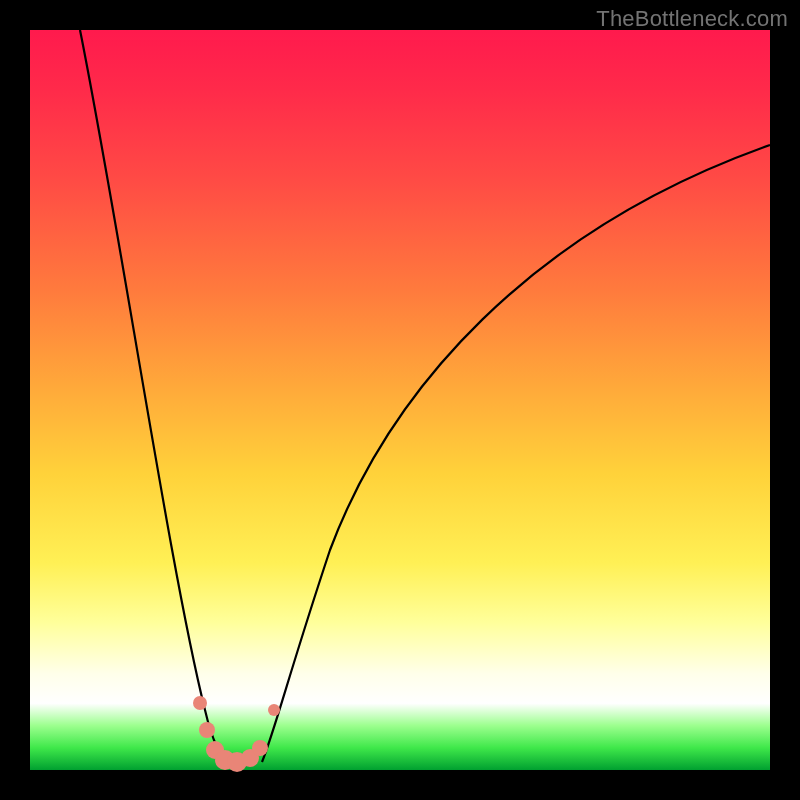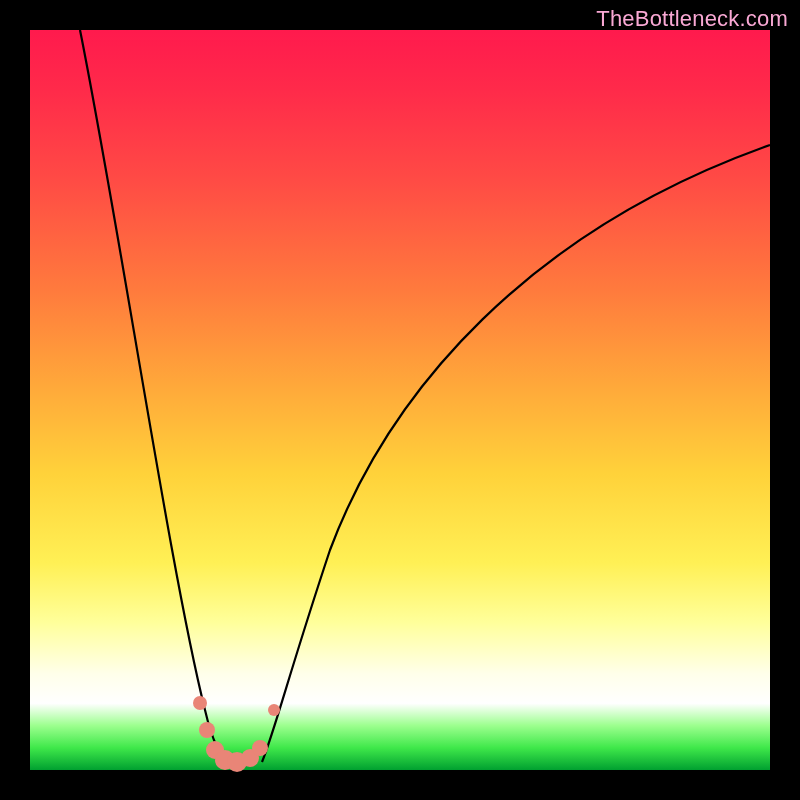--- a/index.html
+++ b/index.html
@@ -38,21 +38,21 @@
       #ffffff 91%,
       #9cff8e 94%,
       #3fe84a 97%,
       #00a030 100%
     );
   }
   .watermark {
     position: absolute;
     top: 6px;
     right: 12px;
-    color: #f9a8d4;
+    color: #737373;
     font-size: 22px;
     font-weight: 400;
     letter-spacing: 0.2px;
     user-select: none;
   }
   svg.curves {
     position: absolute;
     left: 0;
     top: 0;
     width: 740px;

